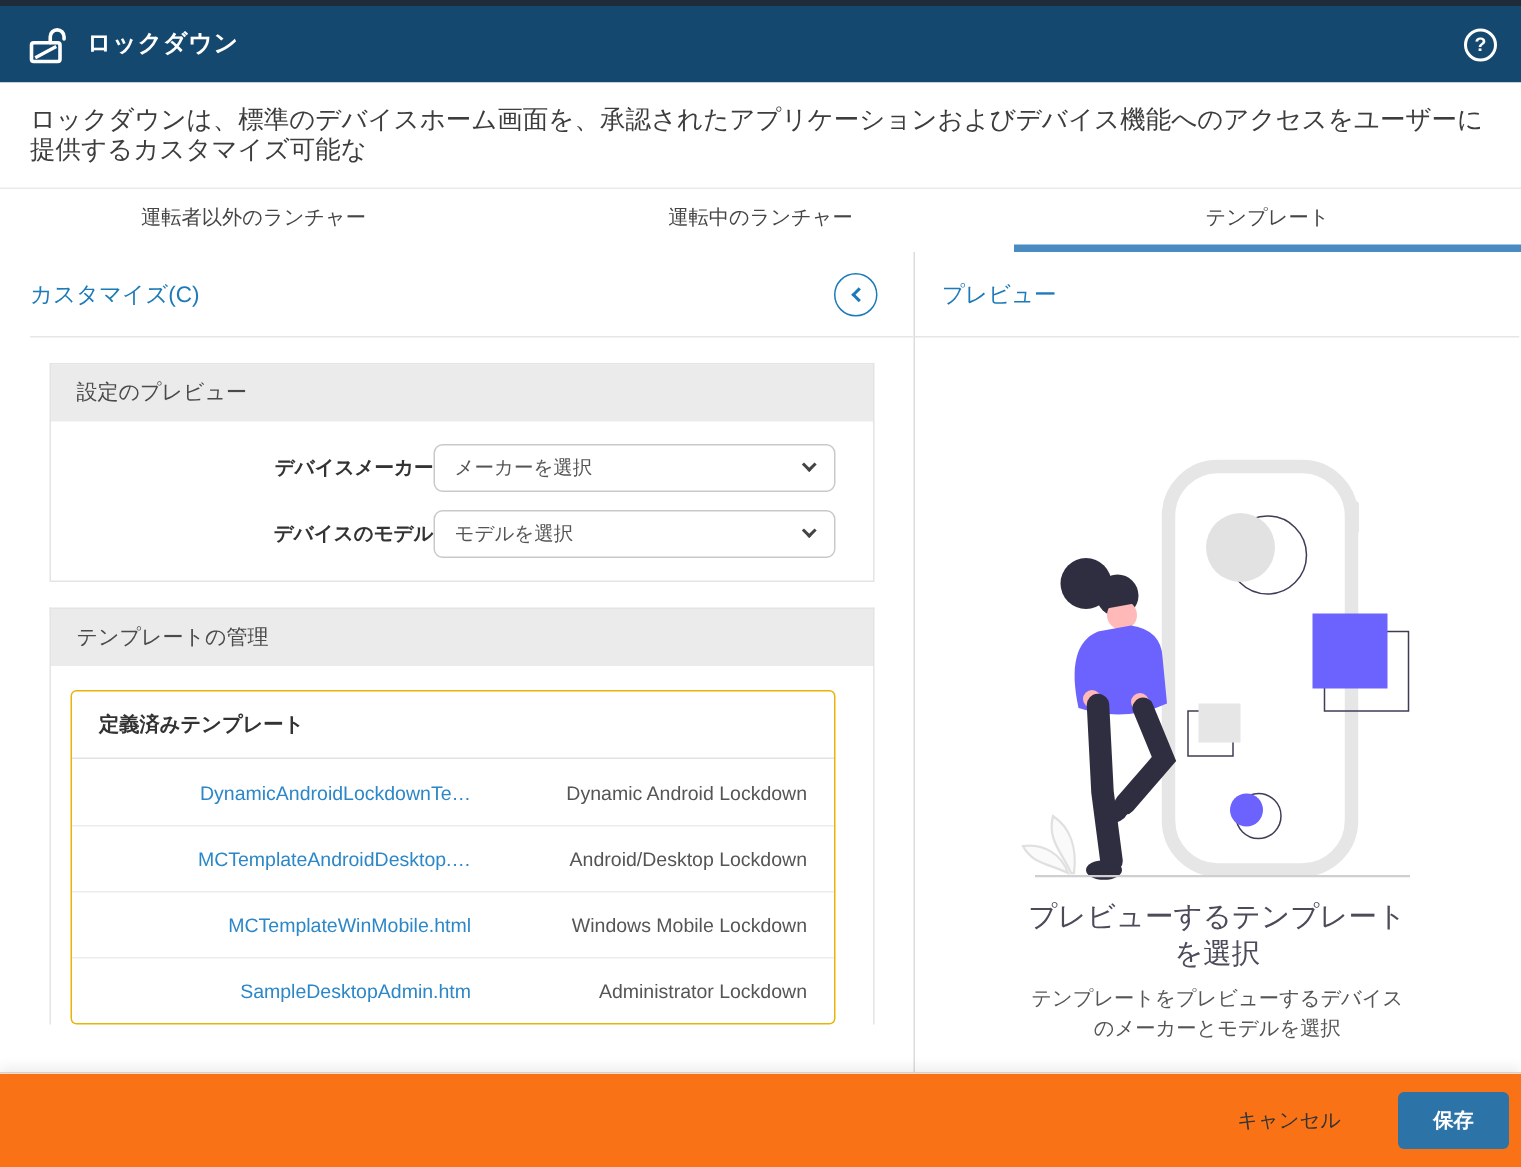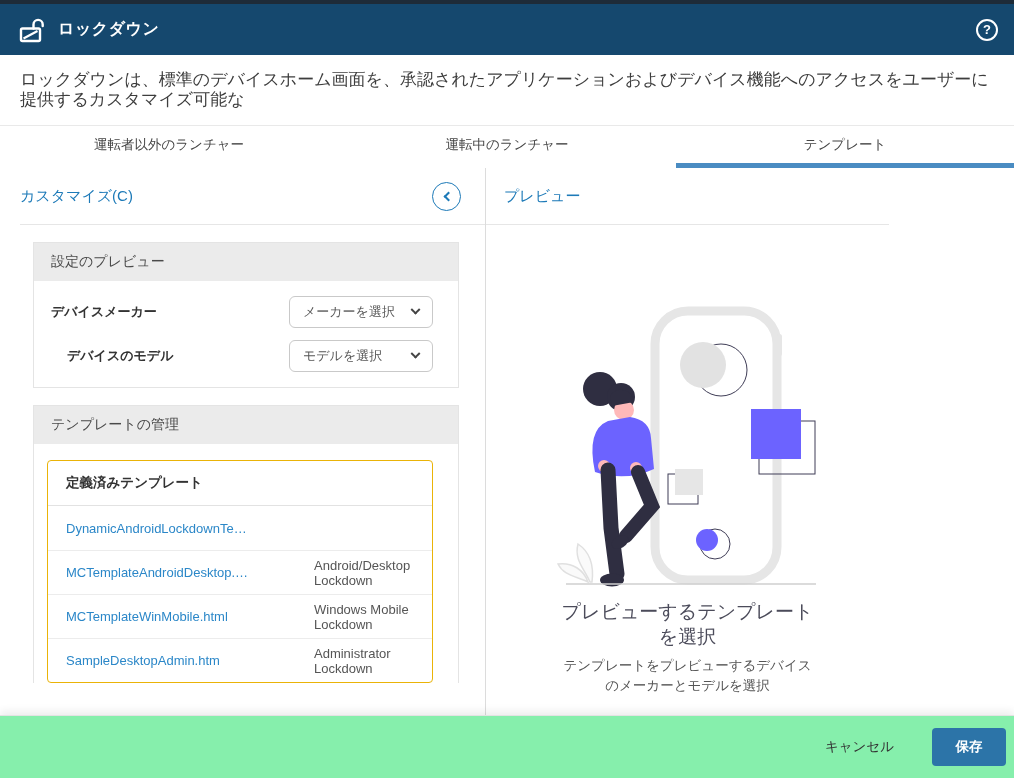--- a/index.html
+++ b/index.html
@@ -30,21 +30,21 @@
   }
   
   .tabs { position:absolute; top:126px; left:0; width:1014px; height:42px; display:flex; background:#fff; }
   .tab {
     flex:1; display:flex; align-items:center; justify-content:center;
     font-size:13.5px; color:#454545; cursor:pointer; border-bottom:5px solid transparent;
   }
   .tab.active { border-bottom-color:#4a8cc2; }
   
   .main { position:absolute; top:168px; left:0; width:1014px; height:547px; display:flex; background:#fff; }
-  .left-panel { width:486px; border-right:1px solid #dcdcdc; position:relative; overflow:hidden; }
+  .left-panel { width:610px; border-right:1px solid #dcdcdc; position:relative; overflow:hidden;text-align:right; }
   .right-panel { width:403px; position:relative; overflow:hidden; }
   .panel-head {
     height:57px; display:flex; align-items:center;
   }
   .left-panel .panel-head { margin-left:20px; padding-right:24px; border-bottom:1px solid #e6e6e6; }
   .right-panel .panel-head { padding-left:18px; border-bottom:1px solid #e6e6e6; }
   .panel-title { color:#1d7ab8; font-size:15px; }
   .collapse-btn {
     margin-left:auto; width:29px; height:29px; border:1px solid #1d7ab8; border-radius:50%;
     display:flex; align-items:center; justify-content:center; cursor:pointer; background:#fff;
@@ -81,21 +81,21 @@
   .cell.name { width:248px; overflow:hidden; white-space:nowrap; }
   .cell.title { flex:1; color:#555; }
   a.tpl-link { color:#2b87c8; text-decoration:none; cursor:pointer; }
   
   .empty-state { position:absolute; top:57px; left:0; width:403px; text-align:center; }
   .illustration { margin:65px auto 0 auto; display:block; }
   .empty-heading { font-size:19px; line-height:25px; color:#4b4b5a; margin-top:9px; }
   .empty-sub { font-size:13.5px; line-height:20px; color:#555; margin-top:7px; }
   
   .footer {
-    position:absolute; left:0; bottom:0; width:1014px; height:63px; background:#86efac;
+    position:absolute; left:0; bottom:0; width:1014px; height:63px; background:#f97316;
     border-top:1px solid #e3e3e3; box-shadow:0 -4px 8px rgba(0,0,0,0.07);
     display:flex; align-items:center; justify-content:flex-end; padding-right:8px;
   }
   .cancel-btn { font-size:13.5px; color:#333; margin-right:38px; cursor:pointer; background:none; border:none;
     font-family:"Liberation Sans", sans-serif; }
   .save-btn {
     width:74px; height:38px; background:#2c74a8; border:none; border-radius:4px;
     color:#ffffff; font-size:13.5px; font-weight:bold; cursor:pointer;
     font-family:"Liberation Sans", sans-serif;
   }
@@ -157,20 +157,21 @@
 
     <div class="section" style="border-bottom:none;">
       <div class="section-header">テンプレートの管理</div>
       <div class="card-wrap">
         <div class="card">
           <div class="card-title">定義済みテンプレート</div>
 
 
           <div class="tbl-row">
             <div class="cell name"><a class="tpl-link">DynamicAndroidLockdownTe…</a></div>
+            <div class="cell title">Dynamic Android Lockdown</div>
           </div>
           <div class="tbl-row">
             <div class="cell name"><a class="tpl-link">MCTemplateAndroidDesktop.…</a></div>
             <div class="cell title">Android/Desktop Lockdown</div>
           </div>
           <div class="tbl-row">
             <div class="cell name"><a class="tpl-link">MCTemplateWinMobile.html</a></div>
             <div class="cell title">Windows Mobile Lockdown</div>
           </div>
           <div class="tbl-row">

